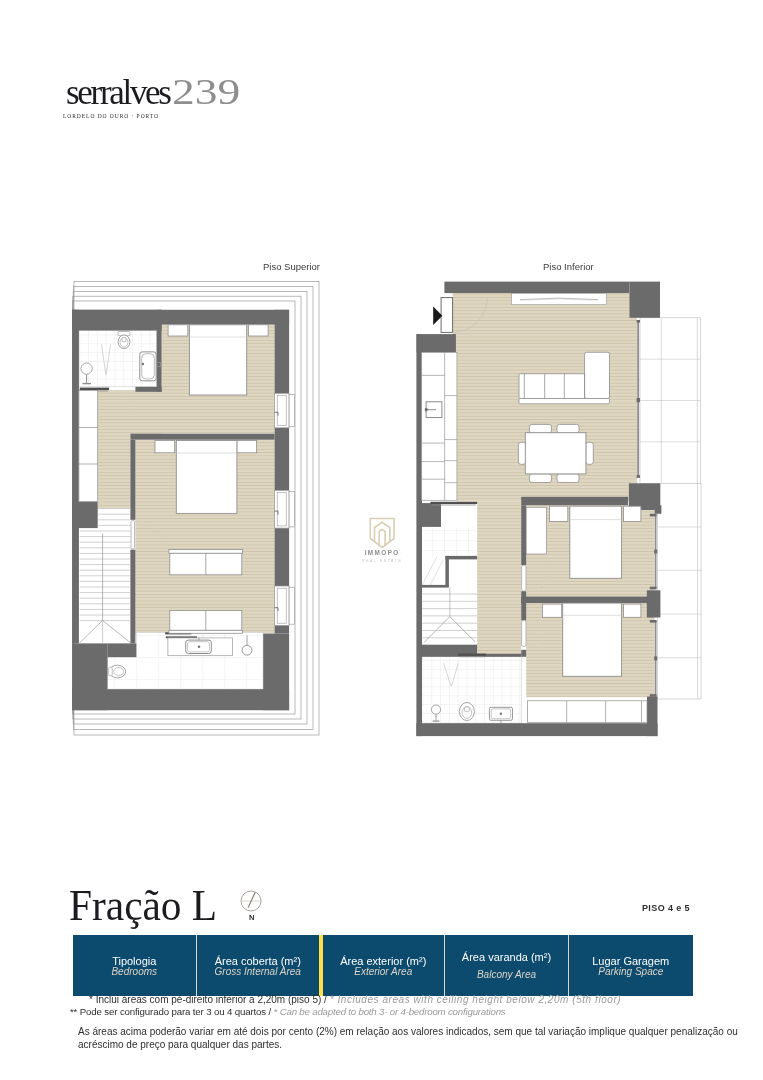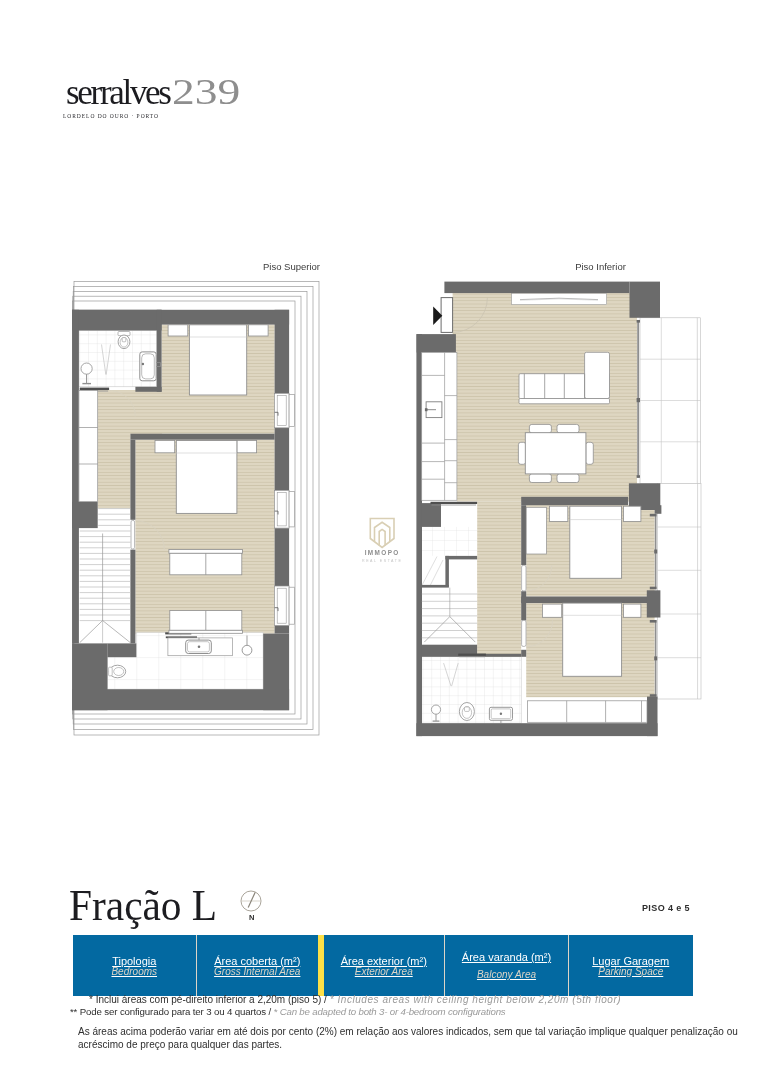--- a/index.html
+++ b/index.html
@@ -11,21 +11,21 @@
 <body>
 
 <div class="abs" style="left:66px;top:74px;width:300px;height:50px;">
   <div style="font-family:'Liberation Serif',serif;font-size:35px;line-height:38px;letter-spacing:-2.3px;color:#1c1c20;white-space:nowrap;">serralves<span style="color:#8e8e8e;letter-spacing:0px;margin-left:2px;display:inline-block;transform:scaleX(1.3);transform-origin:0 70%;">239</span></div>
 
   <div style="font-family:'Liberation Serif',serif;font-size:5.5px;letter-spacing:0.95px;color:#2a2a2e;margin:1px 0 0 -3px;">LORDELO DO OURO · PORTO</div>
 </div>
 
 <div class="abs" style="left:205px;top:261px;width:115px;text-align:right;font-size:9.5px;color:#3c3c3c;">Piso Superior</div>
 
-<div class="abs" style="left:543px;top:261px;width:115px;text-align:center;font-size:9.5px;color:#3c3c3c;">Piso Inferior</div>
+<div class="abs" style="left:543px;top:261px;width:115px;text-align:left;font-size:9.5px;color:#3c3c3c;">Piso Inferior</div>
 
 <svg class="abs" style="left:55px;top:255px;" width="270" height="500" viewBox="55 255 270 500" fill="none">
 <defs>
 <pattern id="woodL" patternUnits="userSpaceOnUse" width="6" height="3.3">
   <rect width="6" height="3.3" fill="#ded6c1"></rect>
   <line x1="0" y1="0.4" x2="6" y2="0.4" stroke="#c9c0a5" stroke-width="0.75"></line>
 </pattern>
 <pattern id="tile8" patternUnits="userSpaceOnUse" width="8.8" height="8.8">
   <rect width="8.8" height="8.8" fill="#ffffff"></rect>
   <path d="M0 0H8.8M0 0V8.8" stroke="#d9d9d9" stroke-width="0.6" fill="none"></path>
@@ -468,28 +468,28 @@
   <circle cx="15" cy="15" r="10" stroke="#aaa59b" stroke-width="1" fill="none"></circle>
   <line x1="5" y1="15" x2="25" y2="15" stroke="#cfcabf" stroke-width="0.8"></line>
   <line x1="19.2" y1="6.2" x2="12.2" y2="21.5" stroke="#8a857b" stroke-width="1.2"></line>
   <text x="13" y="33.5" font-family="Liberation Sans, sans-serif" font-size="7.5" font-weight="bold" fill="#2c2c2c">N</text>
 </svg>
 
 <div class="abs" style="left:600px;top:903px;width:90px;text-align:right;font-size:9px;font-weight:bold;color:#2e2e2e;letter-spacing:0.4px;">PISO 4 e 5</div>
 
 <table class="abs" style="left:72.5px;top:935px;width:620px;border-collapse:collapse;table-layout:fixed;font-size:11px;">
   <tbody>
-      <tr style="background:#0369a1;color:#ffffff;height:25px;text-decoration:underline;">
+      <tr style="background:#0c4a6e;color:#ffffff;height:25px;">
 
     <td style="text-align:center;border-right:1px solid #ddd5c7;padding:0;">
           <div style="font-size:11px;">Tipologia</div>
           <div style="font-style:italic;font-size:10px;color:#ded5c6;line-height:10px;">Bedrooms</div>
         </td>
 
-    <td style="text-align:center;border-right:6px solid #fde047;padding:0;">
+    <td style="text-align:center;border-right:4px solid #fde047;padding:0;">
           <div style="font-size:11px;">Área coberta (m²)</div>
           <div style="font-style:italic;font-size:10px;color:#ded5c6;line-height:10px;">Gross Internal Area</div>
         </td>
 
     <td style="text-align:center;border-right:1px solid #ddd5c7;padding:0;">
           <div style="font-size:11px;">Área exterior (m²)</div>
           <div style="font-style:italic;font-size:10px;color:#ded5c6;line-height:10px;">Exterior Area</div>
         </td>
 
     <td style="text-align:center;border-right:1px solid #ddd5c7;padding:16px;">

